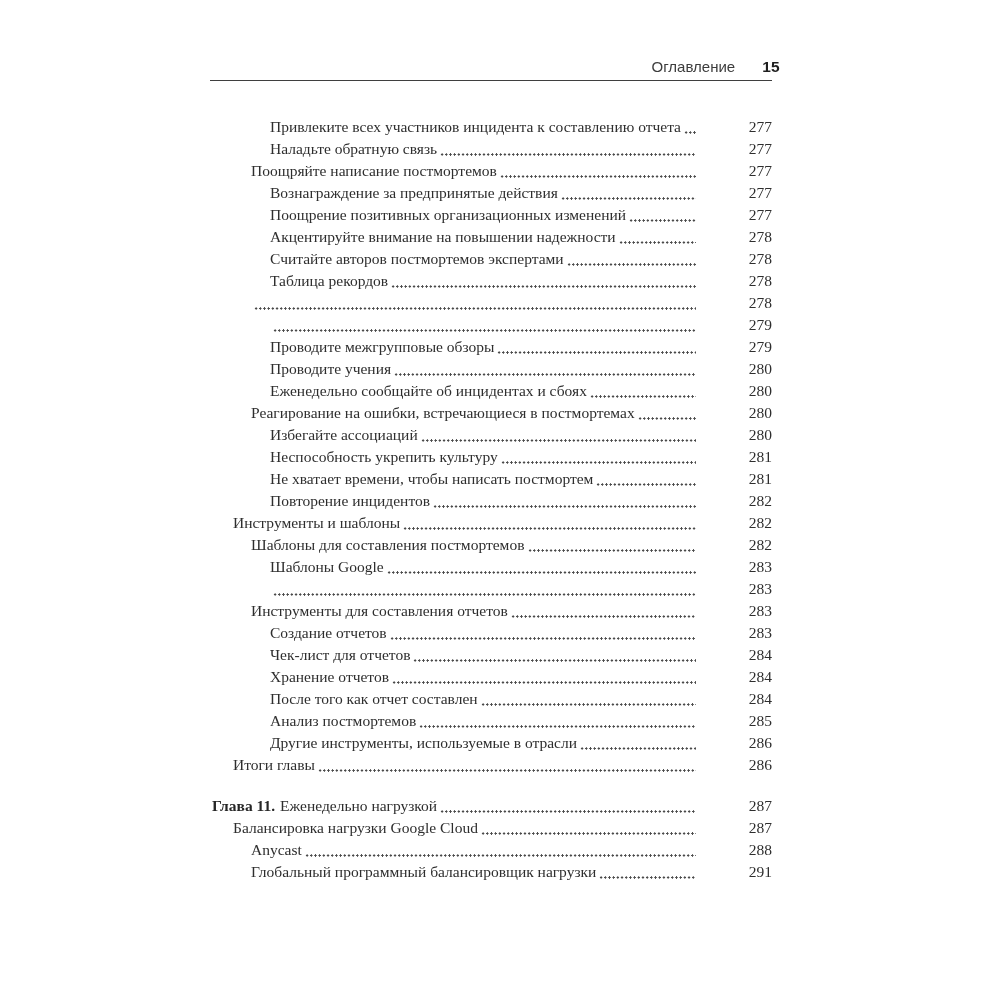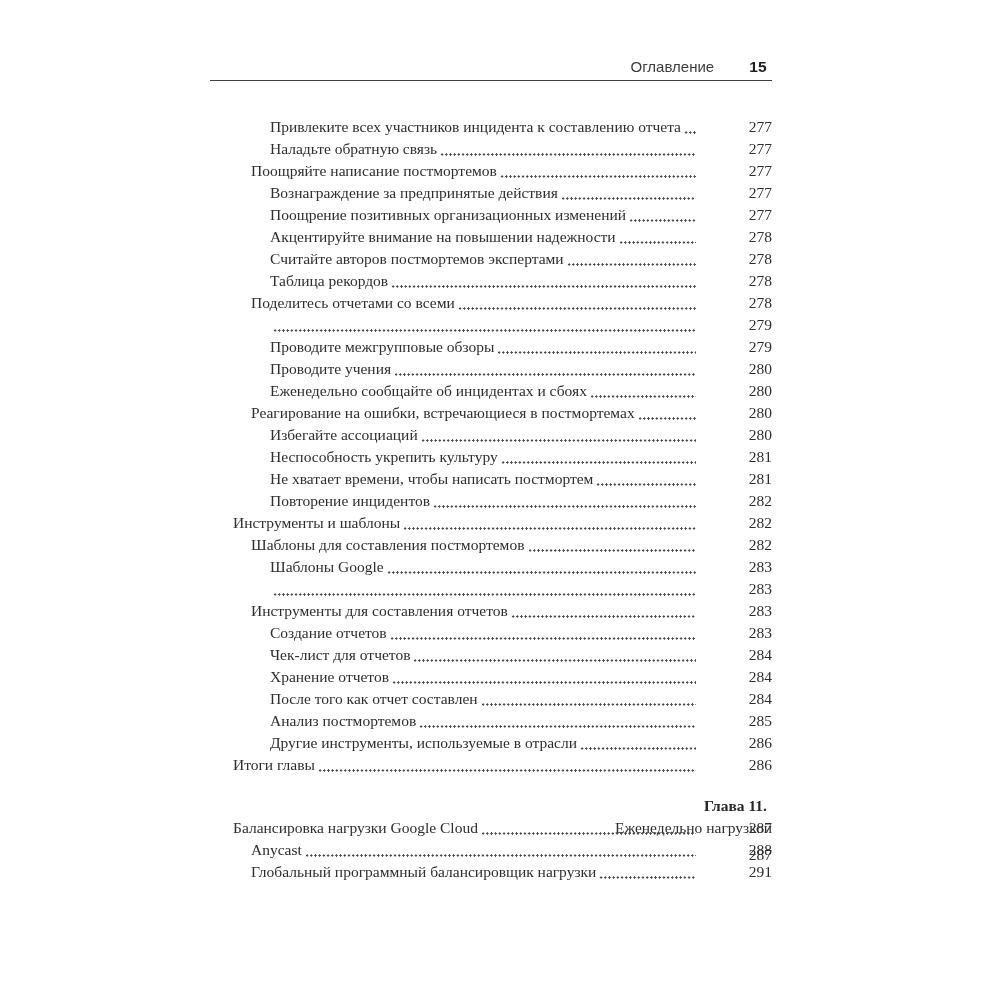--- a/index.html
+++ b/index.html
@@ -12,27 +12,27 @@
   }
   .page {
     position: absolute;
     inset: 0;
     background: #ffffff;
     font-family: "Liberation Serif", serif;
   }
   
   .running-head {
     position: absolute;
-    left: 205px;
+    left: 218px;
     top: 58px;
     width: 562px;
     display: flex;
     justify-content: flex-end;
     align-items: baseline;
-    gap: 35px;
+    gap: 27px;
     font-family: "Liberation Sans", sans-serif;
     font-size: 15px;
     color: #3c3c3c;
   }
   .running-head .head-num {
     font-weight: bold;
     font-size: 15.5px;
     color: #1f1f1f;
     letter-spacing: .3px;
   }
@@ -53,21 +53,21 @@
     color: #2e2e2e;
   }
   .toc-row {
     display: flex;
     align-items: flex-end;
     height: 22px;
     line-height: 22px;
     white-space: nowrap;
   }
   .toc-row.gap-before { margin-top: 19px; }
-  .lvl-0 { padding-left: 0; flex-direction: column; }
+  .lvl-0 { padding-left: 0; }
   .lvl-1 { padding-left: 21px; }
   .lvl-2 { padding-left: 39px; }
   .lvl-3 { padding-left: 58px; }
   .entry-prefix {
     font-weight: bold;
     margin-right: 5px;
     color: #262626;
   }
   .entry-label { flex: 0 0 auto; }
   .dot-leader {
@@ -135,21 +135,20 @@
         <span class="entry-label">Считайте авторов постмортемов экспертами</span>
         <span class="dot-leader"></span>
         <span class="entry-page">278</span>
       </div>
       <div class="toc-row lvl-3">
         <span class="entry-label">Таблица рекордов</span>
         <span class="dot-leader"></span>
         <span class="entry-page">278</span>
       </div>
       <div class="toc-row lvl-2">
-        <span class="entry-label">Поделитесь отчетами со всеми</span>
         <span class="dot-leader"></span>
         <span class="entry-page">278</span>
       </div>
       <div class="toc-row lvl-3">
         <span class="dot-leader"></span>
         <span class="entry-page">279</span>
       </div>
       <div class="toc-row lvl-3">
         <span class="entry-label">Проводите межгрупповые обзоры</span>
         <span class="dot-leader"></span>

